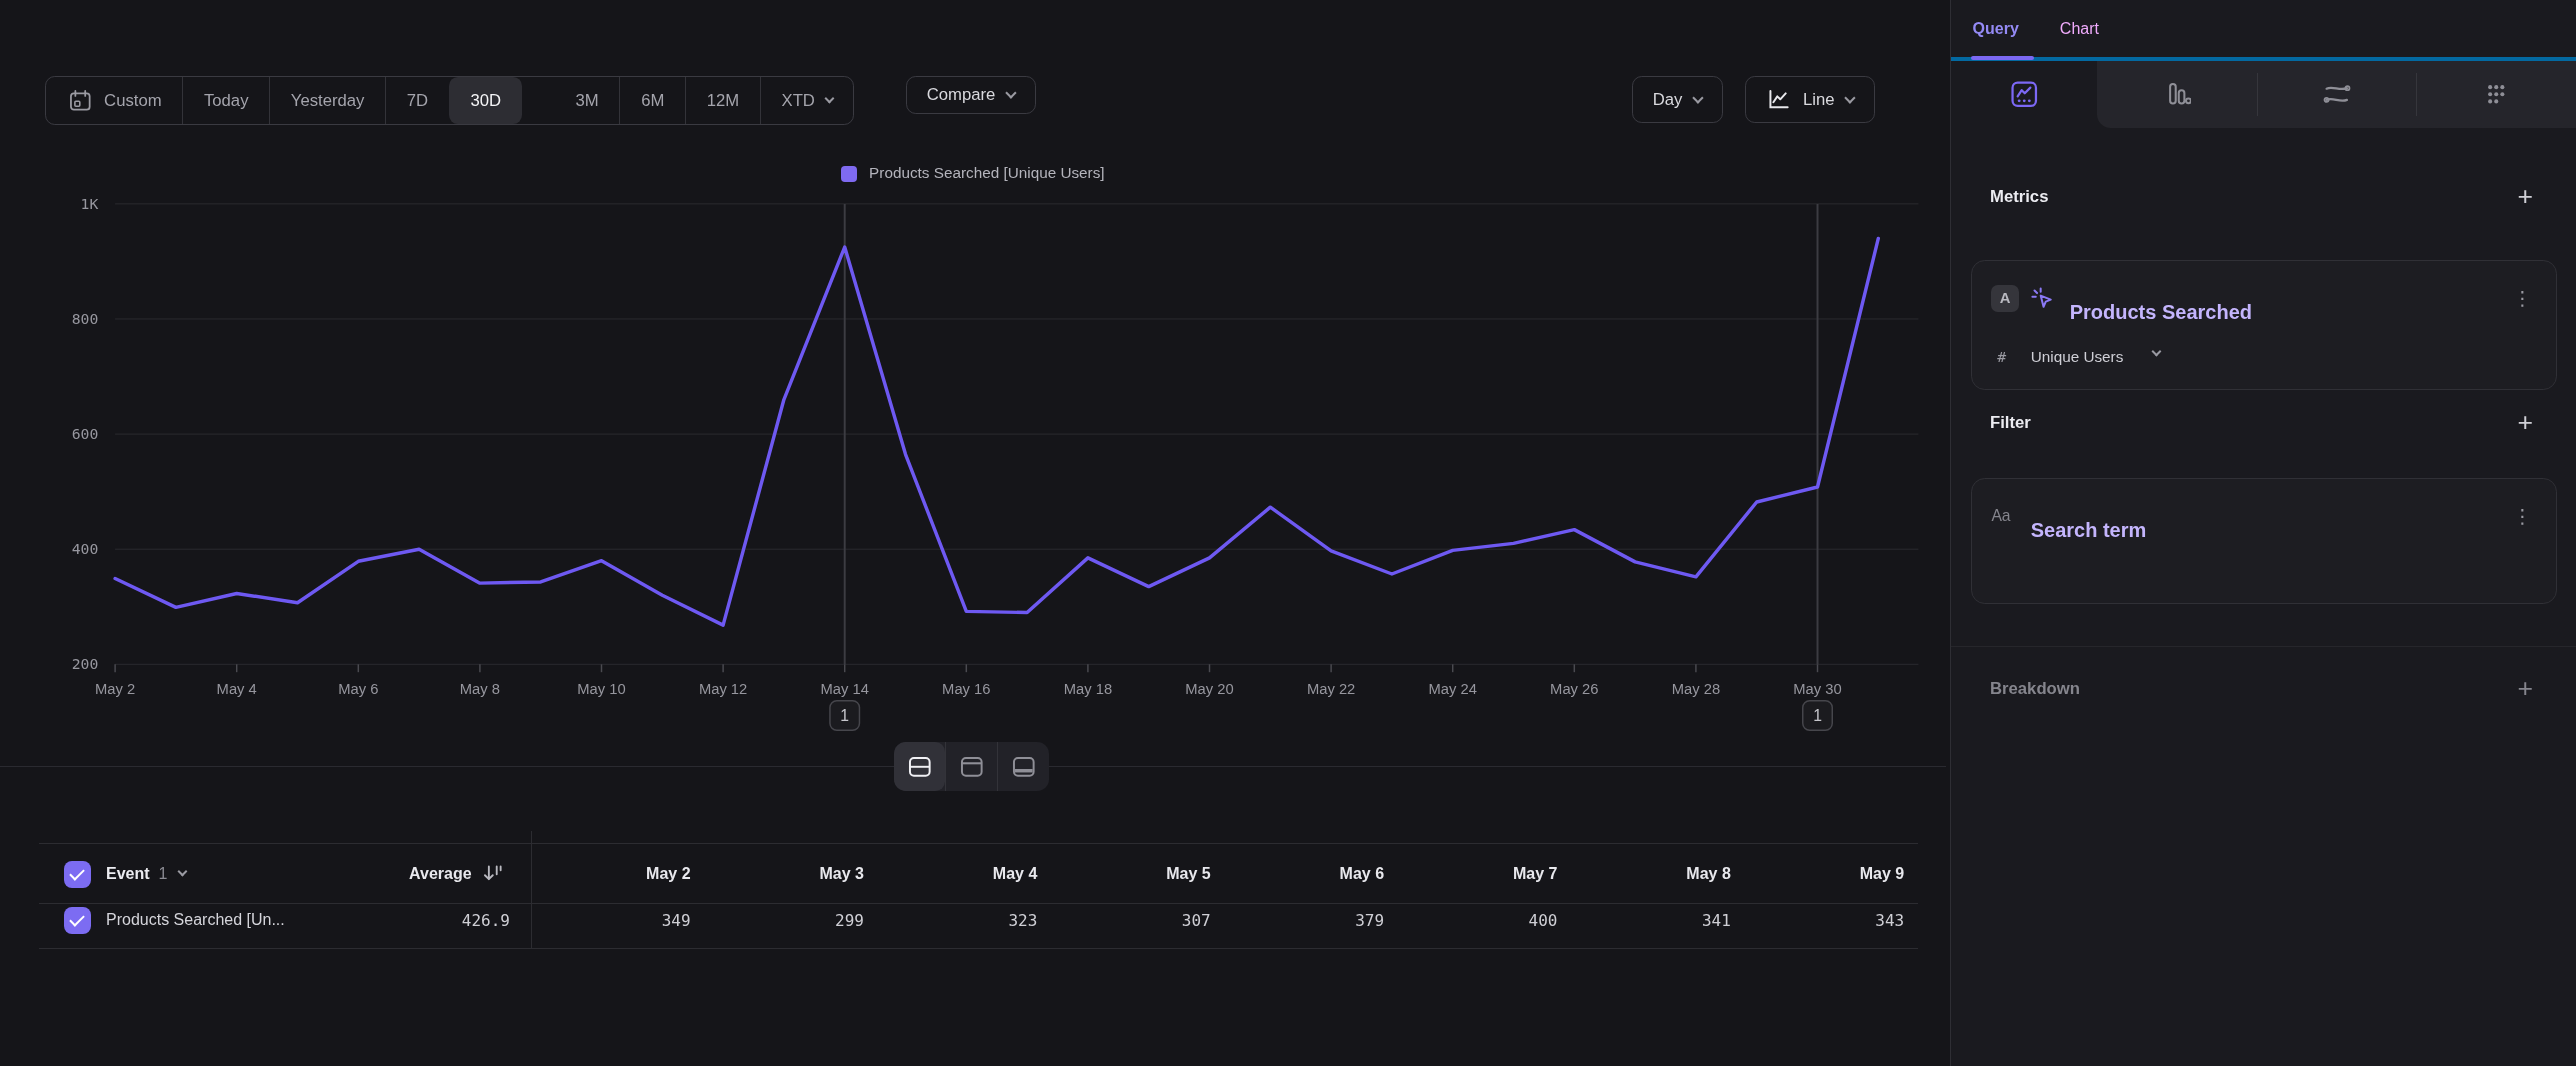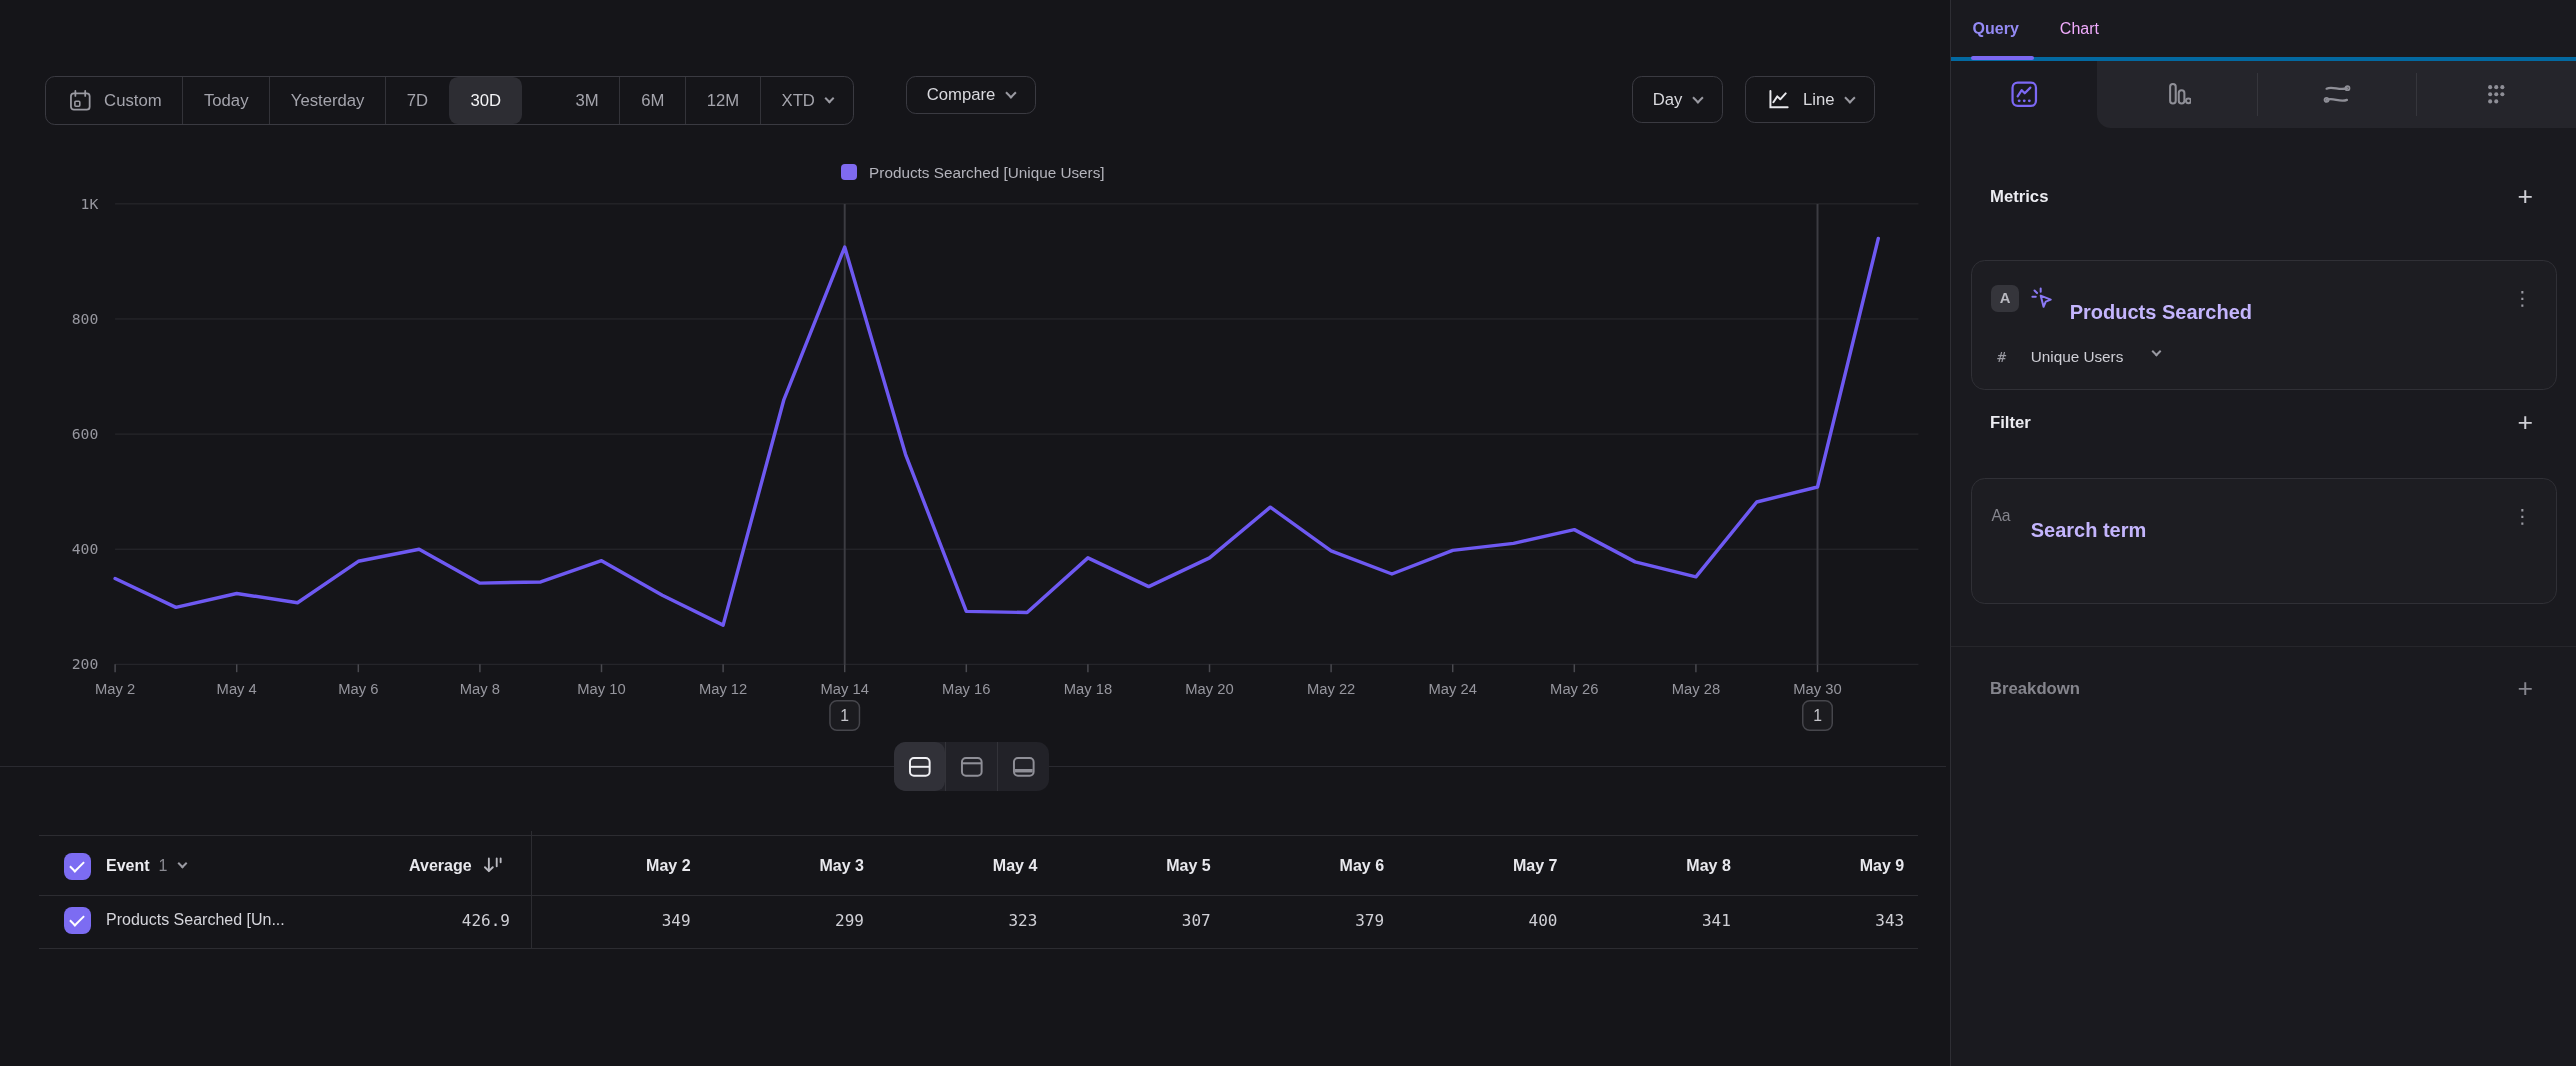--- a/index.html
+++ b/index.html
@@ -14,39 +14,39 @@
   .range-seg:first-child { border-left:none; }
   .range-seg.selected { background:#2d2d33; color:#f5f5f7; border-radius:8.9px; border-left-color:transparent; }
   .range-seg.selected + .range-seg { border-left-color:transparent;margin-left:32px; }
   .btn { position:absolute; top:76px; height:38px; display:flex; align-items:center; gap:11.8px; padding:0 19.7px;
          border:1px solid #3a3a41; border-radius:9.8px; color:#d9d9de; font-size:16.7px; cursor:pointer; }
   .chev { display:inline-block; width:7.9px; height:7.9px; border-right:2px solid #9a9aa2; border-bottom:2px solid #9a9aa2;
           transform:rotate(45deg); margin-top:-3.9px; }
   .chev.sm { width:6.9px; height:6.9px; }
 
   
-  .legend { position:absolute; left:0; top:164px; width:1946px; display:flex; justify-content:center; align-items:flex-start; gap:12px; }
+  .legend { position:absolute; left:0; top:164px; width:1946px; display:flex; justify-content:center; align-items:flex-end; gap:12px; }
   .legend-swatch { width:15.7px; height:15.7px; border-radius:3.9px; }
   .legend-label { font-size:15.3px; color:#b4b4bc; }
 
   
   #chart-svg { position:absolute; left:0; top:192px; }
 
   
   .card-bottom { position:absolute; left:0; top:766px; width:1946px; height:1px; background:#2a2a30; }
   .segmented { position:absolute; left:894px; top:742px; width:155px; height:49px; background:#222228;
                border-radius:11.8px; display:flex; overflow:hidden; }
   .segmented .seg { flex:1; display:flex; align-items:center; justify-content:center; border-left:1px solid #333339; cursor:pointer; }
   .segmented .seg:first-child { border-left:none; }
   .segmented .seg.active { background:#313138; border-radius:9.8px; }
 
   
   .table { position:absolute; left:39px; top:831px; width:1879px; height:118px; font-size:16px; }
   .t-row { position:absolute; left:0; width:100%; }
-  .t-head { top:4px; height:61px; border-top:1px solid #2c2c31; border-bottom:1px solid #2c2c31; }
+  .t-head { top:12px; height:61px; border-top:1px solid #2c2c31; border-bottom:1px solid #2c2c31; }
   .t-data { top:61px; height:57px; border-bottom:1px solid #2c2c31; }
   .t-vdivider { position:absolute; left:492px; top:0; width:1px; height:118px; background:#2c2c31; }
   .checkbox { position:absolute; left:24.6px; width:27.6px; height:27.6px; border-radius:7.9px; background:#7c6cf2;
               display:flex; align-items:center; justify-content:center; cursor:pointer; }
   .checkbox::after { content:""; width:11.8px; height:5.9px; border-left:2.5px solid #fff; border-bottom:2.5px solid #fff;
                      transform:rotate(-45deg); margin-top:-3px; }
   .event-cluster { position:absolute; left:67px; top:0; height:100%; display:flex; align-items:center; gap:8.9px; }
   .event-label { color:#ececf1; font-weight:bold; }
   .event-count { color:#8a8a92; }
   .avg-cluster { position:absolute; left:335px; width:130px; top:0; height:100%; display:flex; align-items:center; justify-content:flex-end; gap:9.8px; }

